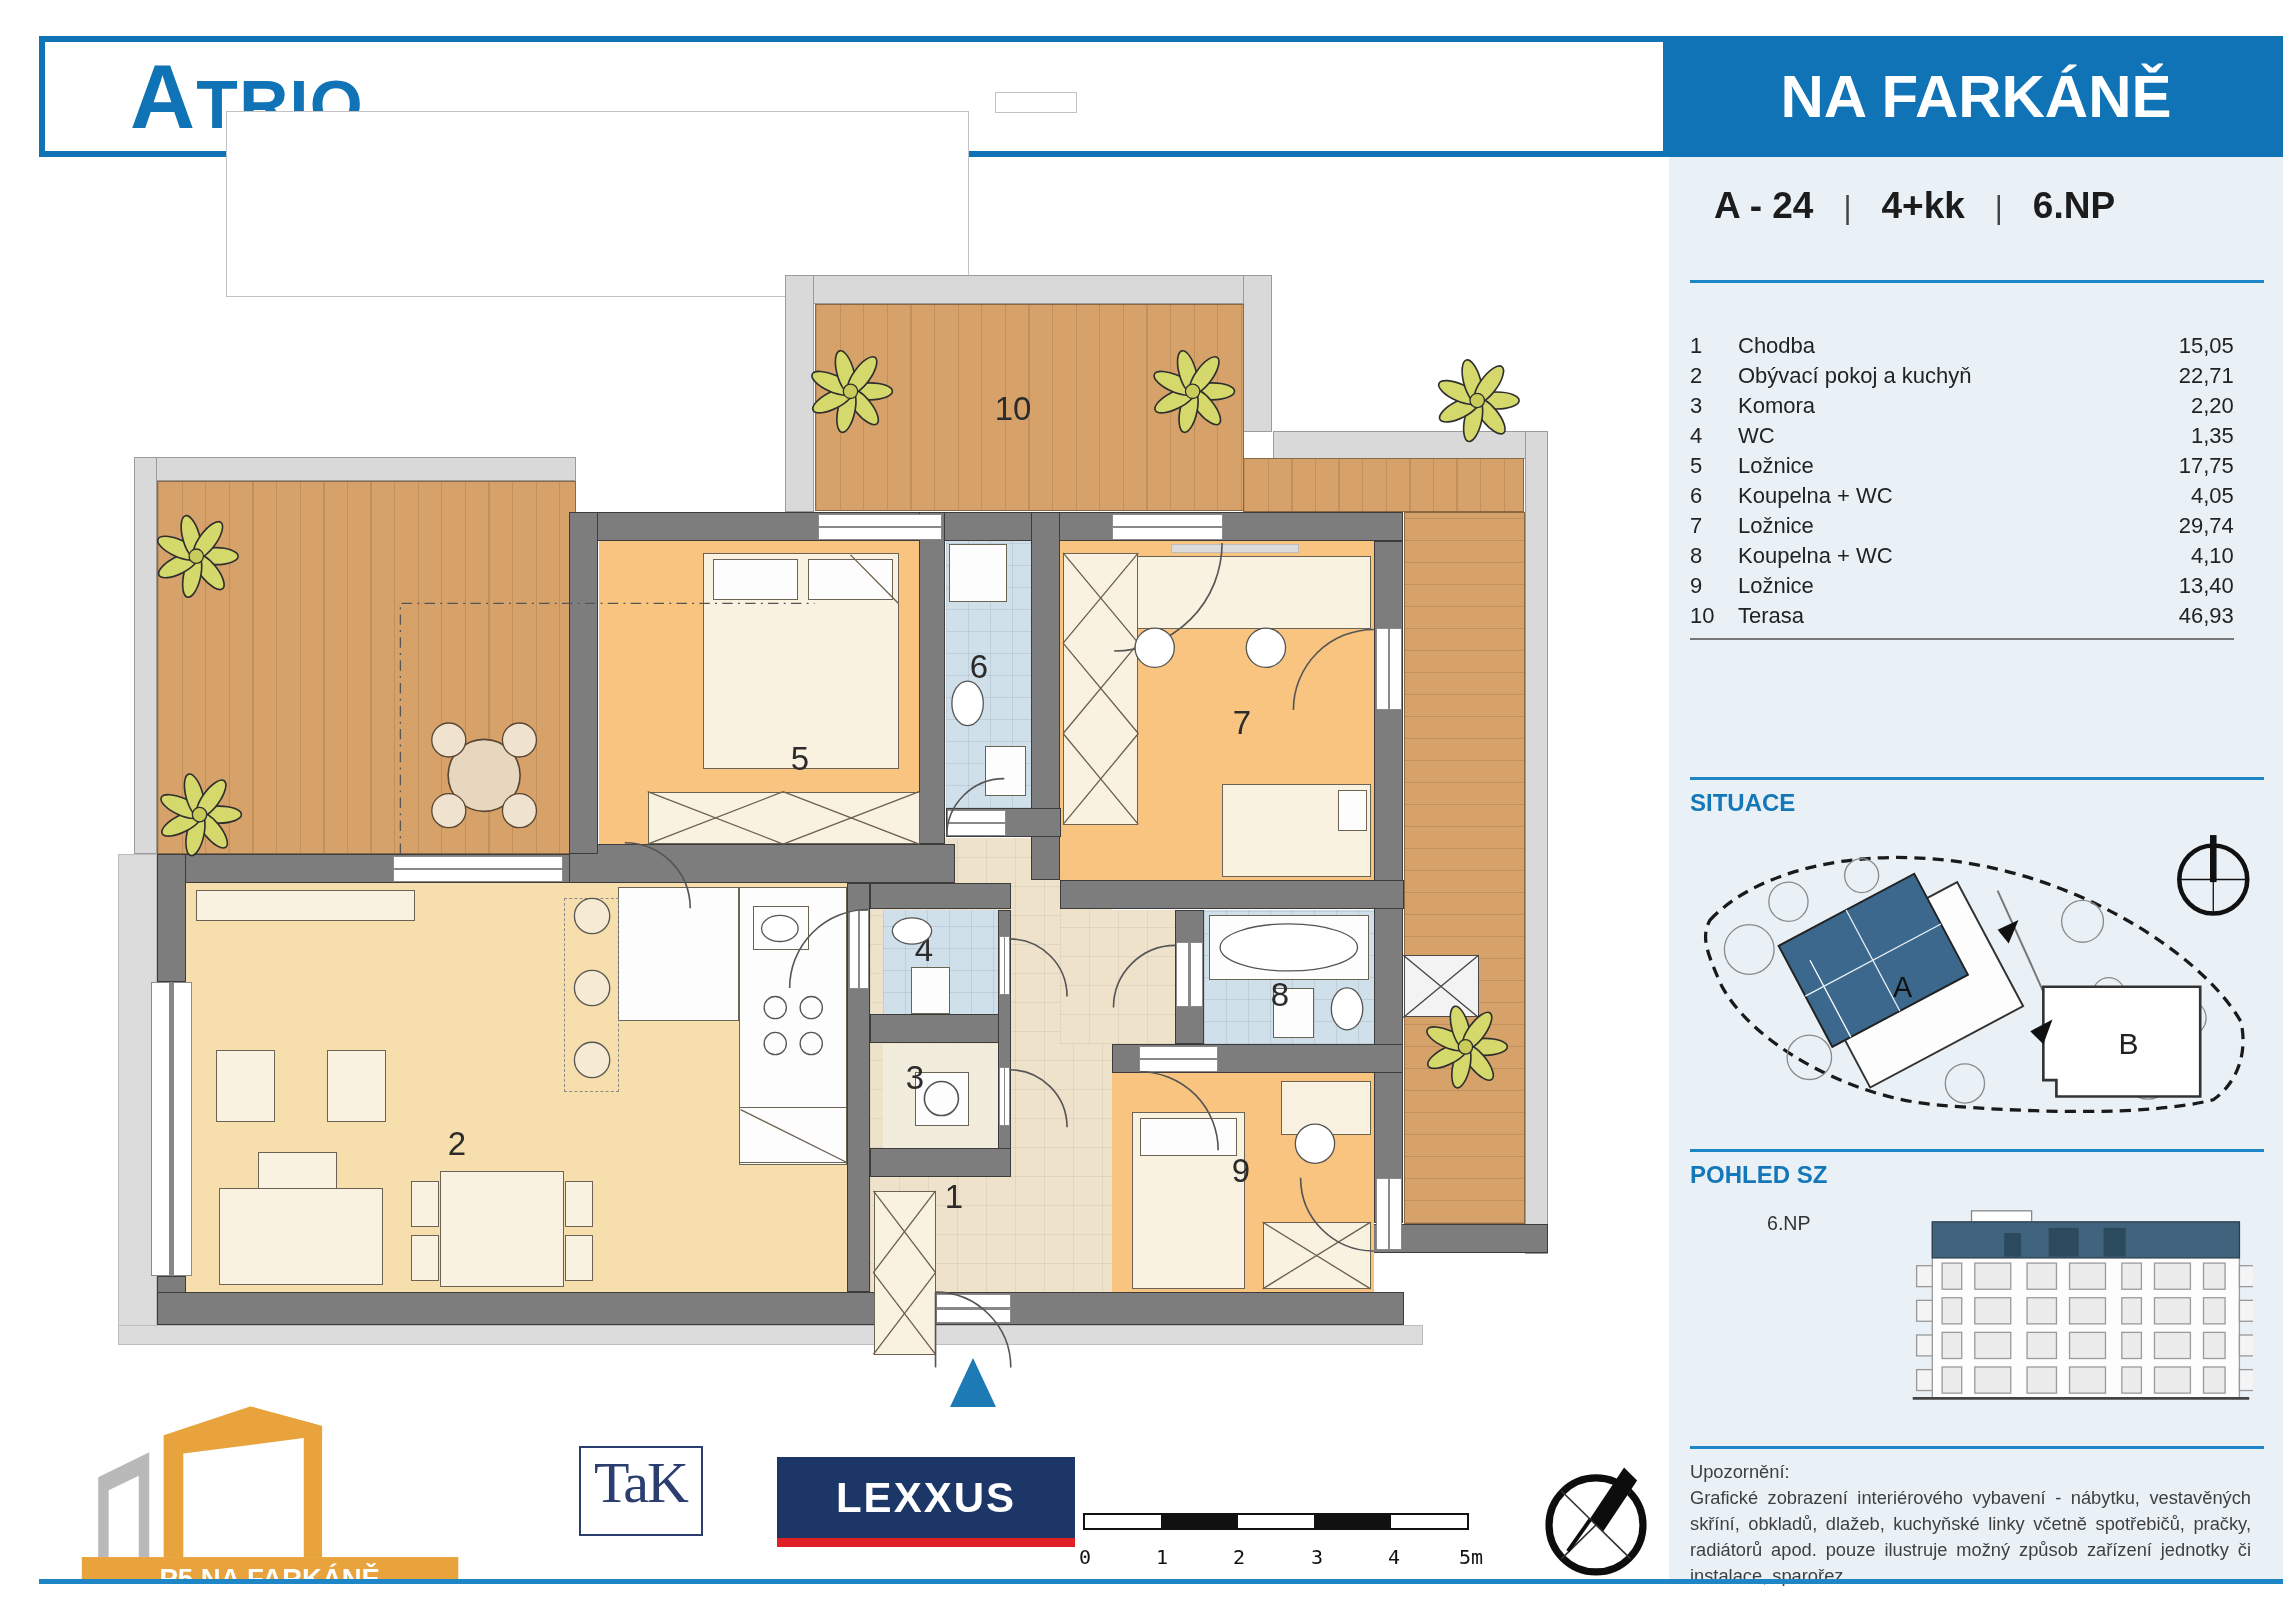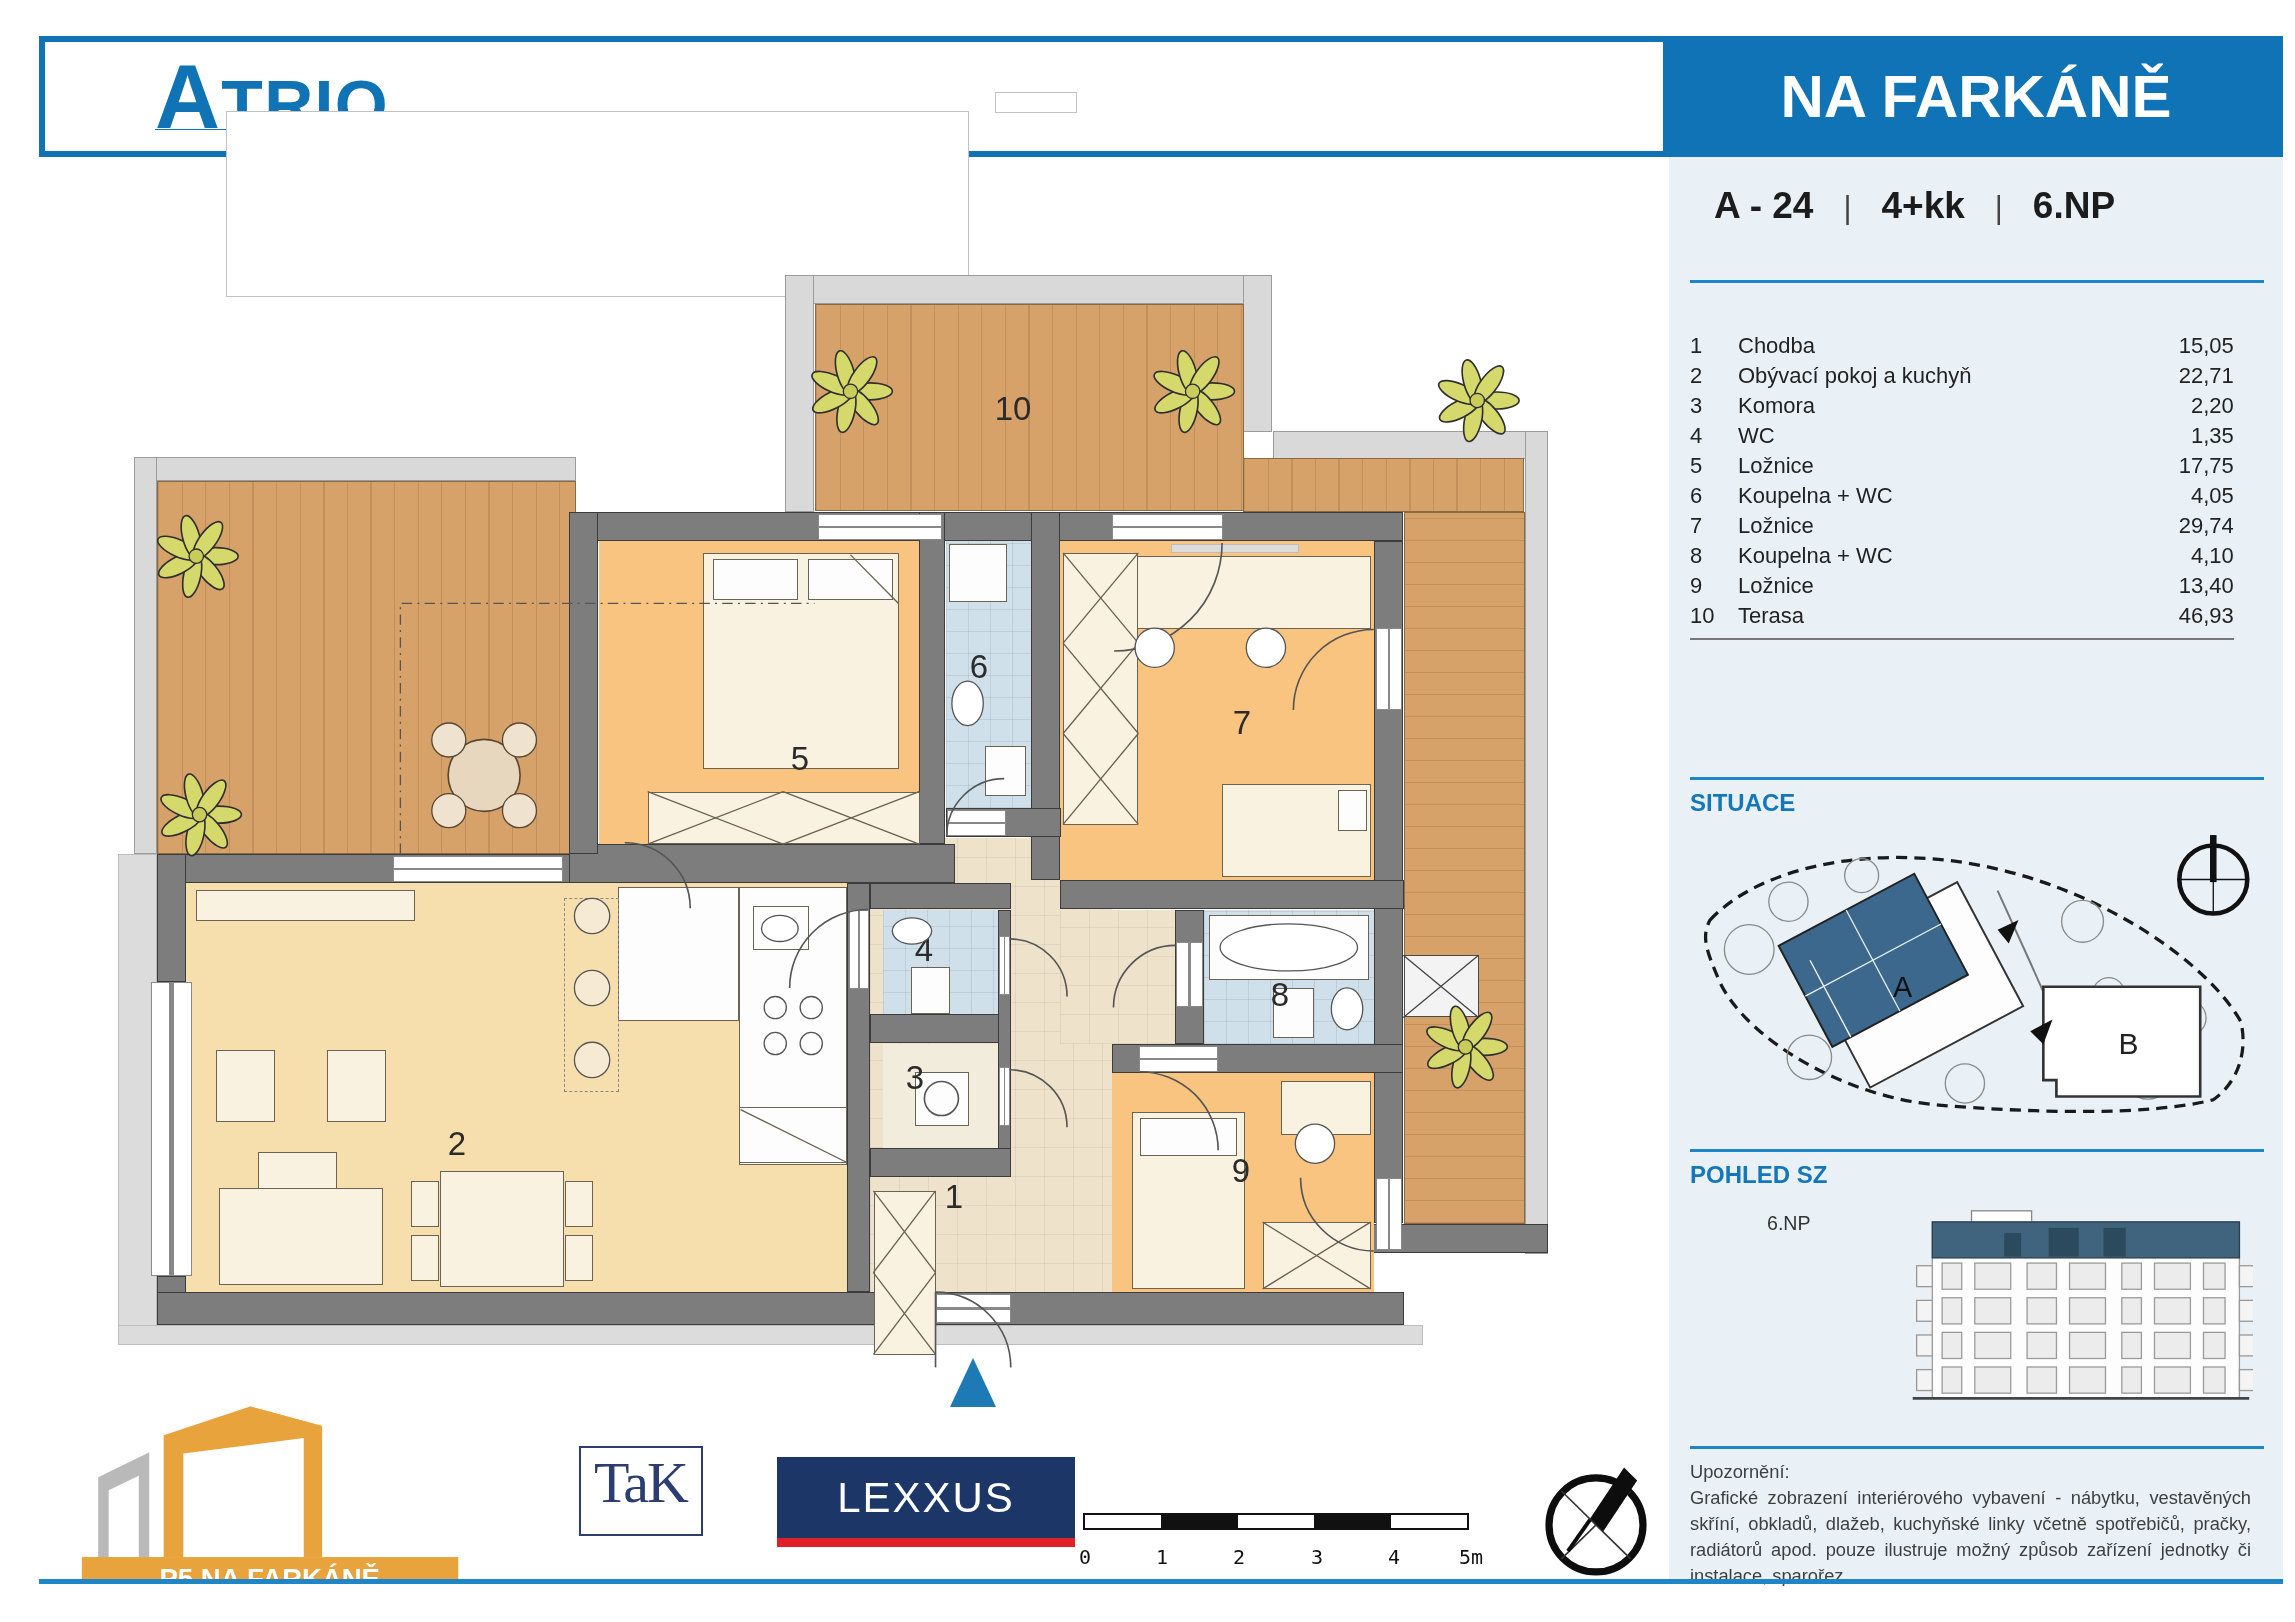--- a/index.html
+++ b/index.html
@@ -3,21 +3,21 @@
 <meta charset="utf-8">
 <style>
   html,body{margin:0;padding:0;background:#fff;}
   .page{position:relative;width:2295px;height:1622px;background:#fff;overflow:hidden;
         font-family:"Liberation Sans",sans-serif;color:#1a1a1a;}
   .abs{position:absolute;box-sizing:border-box;}
 
   
   .atrio-box{left:39px;top:36px;width:1630px;height:121px;background:#fff;border:6.5px solid #0f73b5;
              display:flex;align-items:center;}
-  .atrio-text{margin-left:110px;color:#0f73b5;font-weight:bold;letter-spacing:1.3px;line-height:1;text-decoration:underline;}
+  .atrio-text{margin-left:85px;color:#0f73b5;font-weight:bold;letter-spacing:1.3px;line-height:1;}
   .atrio-text .big{font-size:90px;}
   .atrio-text .rest{font-size:68px;}
   .banner{left:1669px;top:36px;width:614px;height:121px;background:#0f73b5;display:flex;
           align-items:center;justify-content:center;}
   .banner span{color:#fff;font-weight:bold;font-size:60px;letter-spacing:0px;white-space:nowrap;}
 
   
   .sidebar{left:1669px;top:157px;width:614px;height:1423px;background:#e9f1f6;}
   .blueline{background:#1e86c7;height:2.6px;}
   .unitline{left:1714px;top:185px;display:flex;align-items:baseline;gap:30px;
@@ -66,21 +66,21 @@
   .roomlabel{font-size:33px;color:#2b2b2b;transform:translate(-50%,-50%);}
   .tri{background:#1d7ab5;clip-path:polygon(50% 0,100% 100%,0 100%);}
 
   
   .tak-box{left:575px;top:1432px;width:131px;height:118px;}
   .tak-frame{position:absolute;left:3.9px;top:14.4px;width:120px;height:86px;border:2px solid #2c3e70;}
   .tak-text{position:absolute;width:100%;text-align:center;top:17px;
             font-family:"Liberation Serif",serif;font-size:58px;color:#2c3e70;letter-spacing:-2px;}
   .lexxus{left:777px;top:1457px;width:298px;height:81px;background:#1c3667;
           display:flex;align-items:center;justify-content:center;}
-  .lexxus span{color:#fff;font-weight:normal;font-size:42px;letter-spacing:2px;}
+  .lexxus span{color:#fff;font-weight:bold;font-size:42px;letter-spacing:2px;}
   .lexxus-red{left:777px;top:1538px;width:298px;height:9.2px;background:#e01f26;}
   .scalebar{left:1083px;top:1513px;width:386px;height:17px;border:2px solid #111;display:flex;}
   .scalebar div{height:100%;}
   .seg-w{background:#fff;width:77px;}
   .seg-b{background:#111;width:77px;}
   .sc-label{position:absolute;top:30px;transform:translateX(-50%);font-size:20px;
             font-family:"DejaVu Sans Mono",monospace;color:#111;}
   .pohled-floor{font-size:19.6px;color:#333;}
   svg text{font-family:"Liberation Sans",sans-serif;}
 </style>

